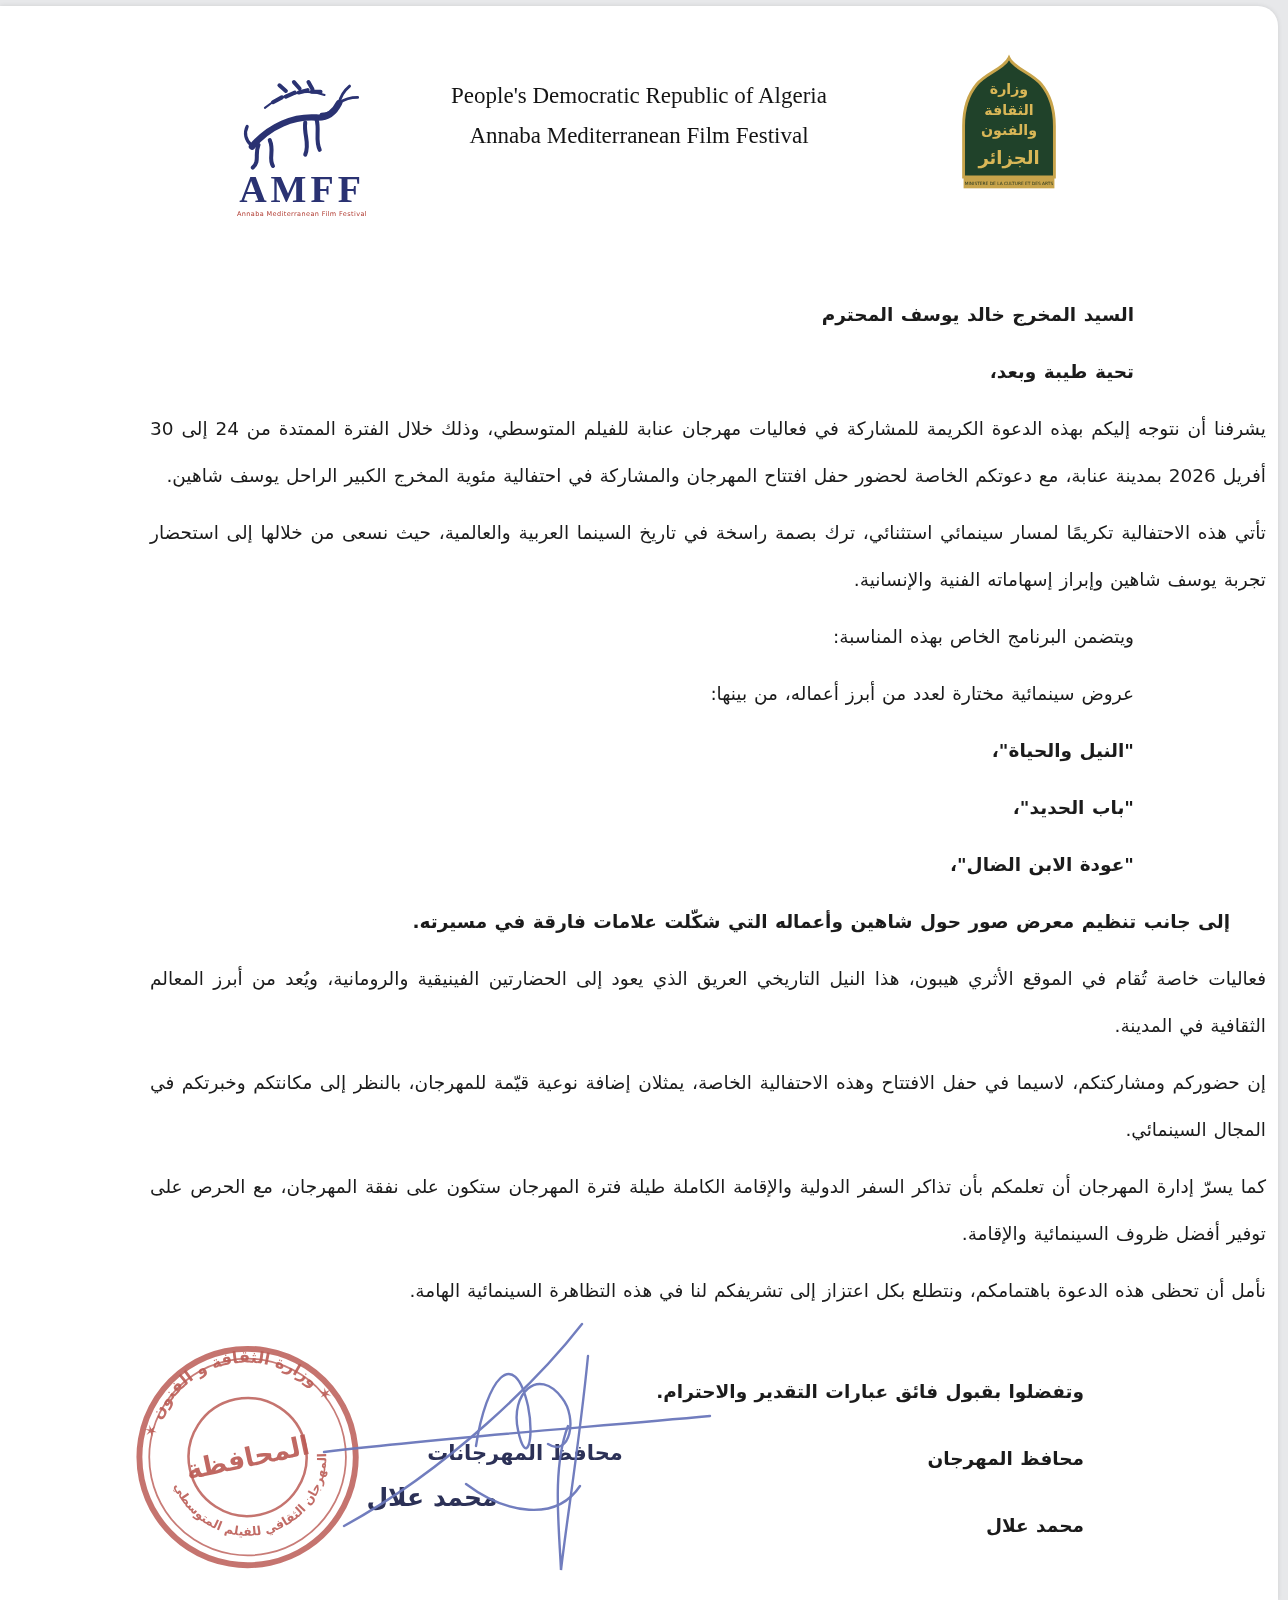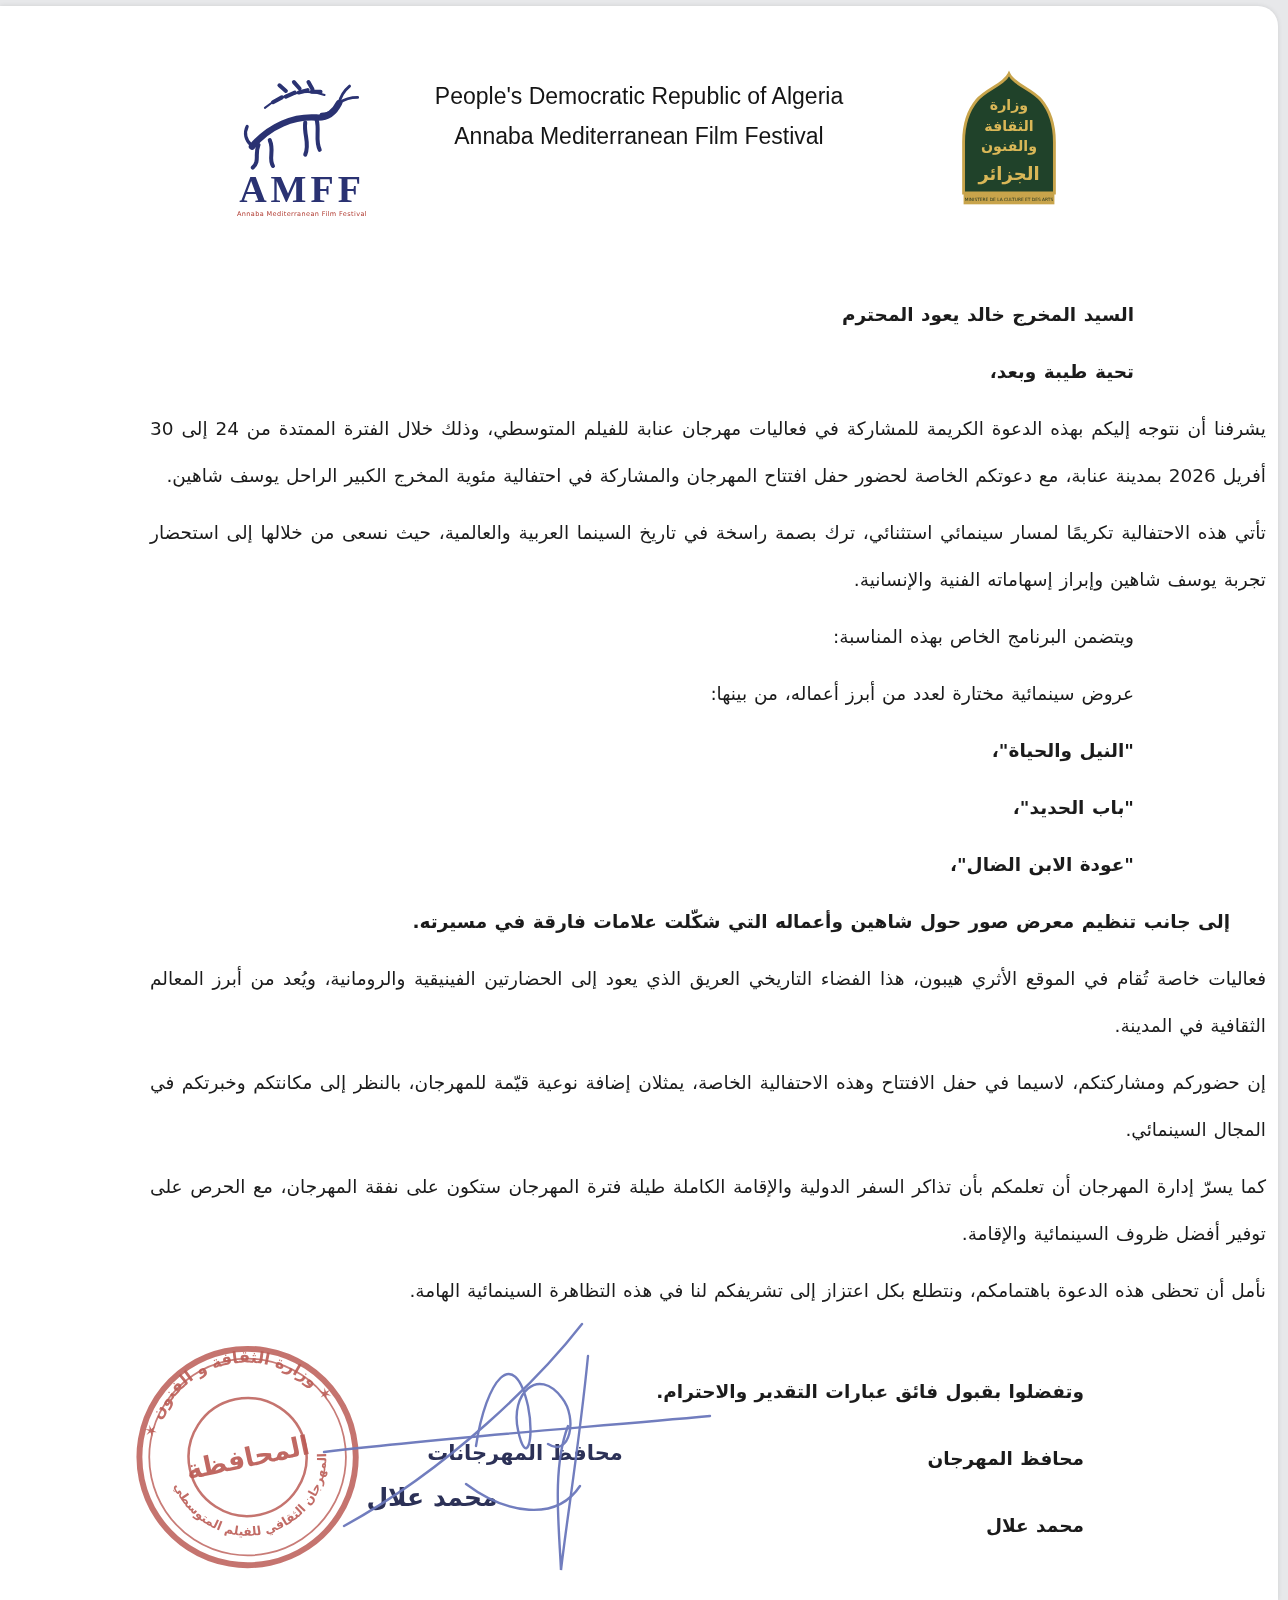--- a/index.html
+++ b/index.html
@@ -11,30 +11,30 @@
   }
   .sheet{
     position:absolute;left:0;top:6px;width:1278px;height:1594px;
     background:#ffffff;border-radius:0 20px 0 0;
     box-shadow:0 0 5px rgba(0,0,0,.10);
   }
   
   .lh-text{
     position:absolute;top:70px;left:32px;width:1214px;
     text-align:center;
-    font-family:Liberation Sans, sans-serif;
+    font-family:Liberation Serif, serif;
     font-size:23px;line-height:40px;color:#141414;
   }
   .amff{position:absolute;left:220px;top:68px;width:164px;text-align:center;}
   .amff-acronym{
     font-family:"Liberation Serif",serif;font-weight:bold;
     font-size:38px;letter-spacing:4px;color:#2a3272;line-height:1;margin-top:-8px;
   }
   .amff-caption{font-size:6.5px;color:#b03a30;letter-spacing:.4px;margin-top:2px;}
-  .ministry{position:absolute;left:950px;top:64px;}
+  .ministry{position:absolute;left:950px;top:48px;}
   .m-ar{font-weight:bold;}
   
   .letter-body{
     position:absolute;top:0;left:0;right:0;
     direction:rtl;
     padding:285px 12px 0 150px;
     color:#1b1b1b;
   }
   .letter-body p{
     margin:0 0 10px;font-size:18.5px;line-height:47px;
@@ -88,31 +88,31 @@
         <text x="62" y="64" font-size="15" font-weight="bold">الثقافة</text>
         <text x="62" y="86" font-size="15" font-weight="bold">والفنون</text>
         <text x="62" y="116" font-size="19" font-weight="bold">الجزائر</text>
       </g>
       <rect x="14" y="130" width="96" height="12" fill="#c8a44b"></rect>
       <text x="62" y="138.5" font-size="4.6" fill="#27361f" text-anchor="middle">MINISTERE DE LA CULTURE ET DES ARTS</text>
     </svg>
   </div>
 
   <div class="letter-body">
-    <p class="b ind">السيد المخرج خالد يعود المحترم</p>
+    <p class="b ind">السيد المخرج خالد يوسف المحترم</p>
     <p class="b ind">تحية طيبة وبعد،</p>
     <p>يشرفنا أن نتوجه إليكم بهذه الدعوة الكريمة للمشاركة في فعاليات مهرجان عنابة للفيلم المتوسطي، وذلك خلال الفترة الممتدة من 24 إلى 30 أفريل 2026 بمدينة عنابة، مع دعوتكم الخاصة لحضور حفل افتتاح المهرجان والمشاركة في احتفالية مئوية المخرج الكبير الراحل يوسف شاهين.</p>
     <p>تأتي هذه الاحتفالية تكريمًا لمسار سينمائي استثنائي، ترك بصمة راسخة في تاريخ السينما العربية والعالمية، حيث نسعى من خلالها إلى استحضار تجربة يوسف شاهين وإبراز إسهاماته الفنية والإنسانية.</p>
     <p class="ind">ويتضمن البرنامج الخاص بهذه المناسبة:</p>
     <p class="ind">عروض سينمائية مختارة لعدد من أبرز أعماله، من بينها:</p>
     <p class="b ind">"النيل والحياة"،</p>
     <p class="b ind">"باب الحديد"،</p>
     <p class="b ind">"عودة الابن الضال"،</p>
     <p class="b ind-s">إلى جانب تنظيم معرض صور حول شاهين وأعماله التي شكّلت علامات فارقة في مسيرته.</p>
-    <p>فعاليات خاصة تُقام في الموقع الأثري هيبون، هذا الفضاء التاريخي العريق الذي يعود إلى الحضارتين الفينيقية والرومانية، ويُعد من أبرز المعالم الثقافية في المدينة.</p>
+    <p>فعاليات خاصة تُقام في الموقع الأثري هيبون، هذا النيل التاريخي العريق الذي يعود إلى الحضارتين الفينيقية والرومانية، ويُعد من أبرز المعالم الثقافية في المدينة.</p>
     <p>إن حضوركم ومشاركتكم، لاسيما في حفل الافتتاح وهذه الاحتفالية الخاصة، يمثلان إضافة نوعية قيّمة للمهرجان، بالنظر إلى مكانتكم وخبرتكم في المجال السينمائي.</p>
     <p>كما يسرّ إدارة المهرجان أن تعلمكم بأن تذاكر السفر الدولية والإقامة الكاملة طيلة فترة المهرجان ستكون على نفقة المهرجان، مع الحرص على توفير أفضل ظروف السينمائية والإقامة.</p>
     <p>نأمل أن تحظى هذه الدعوة باهتمامكم، ونتطلع بكل اعتزاز إلى تشريفكم لنا في هذه التظاهرة السينمائية الهامة.</p>
     <p class="b ind2 closing-gap">وتفضلوا بقبول فائق عبارات التقدير والاحترام.</p>
     <p class="b ind2 sig-gap">محافظ المهرجان</p>
     <p class="b ind2 sig-gap">محمد علال</p>
   </div>
 
   <div class="stamp">
     <svg width="236" height="236" viewBox="0 0 240 240">

